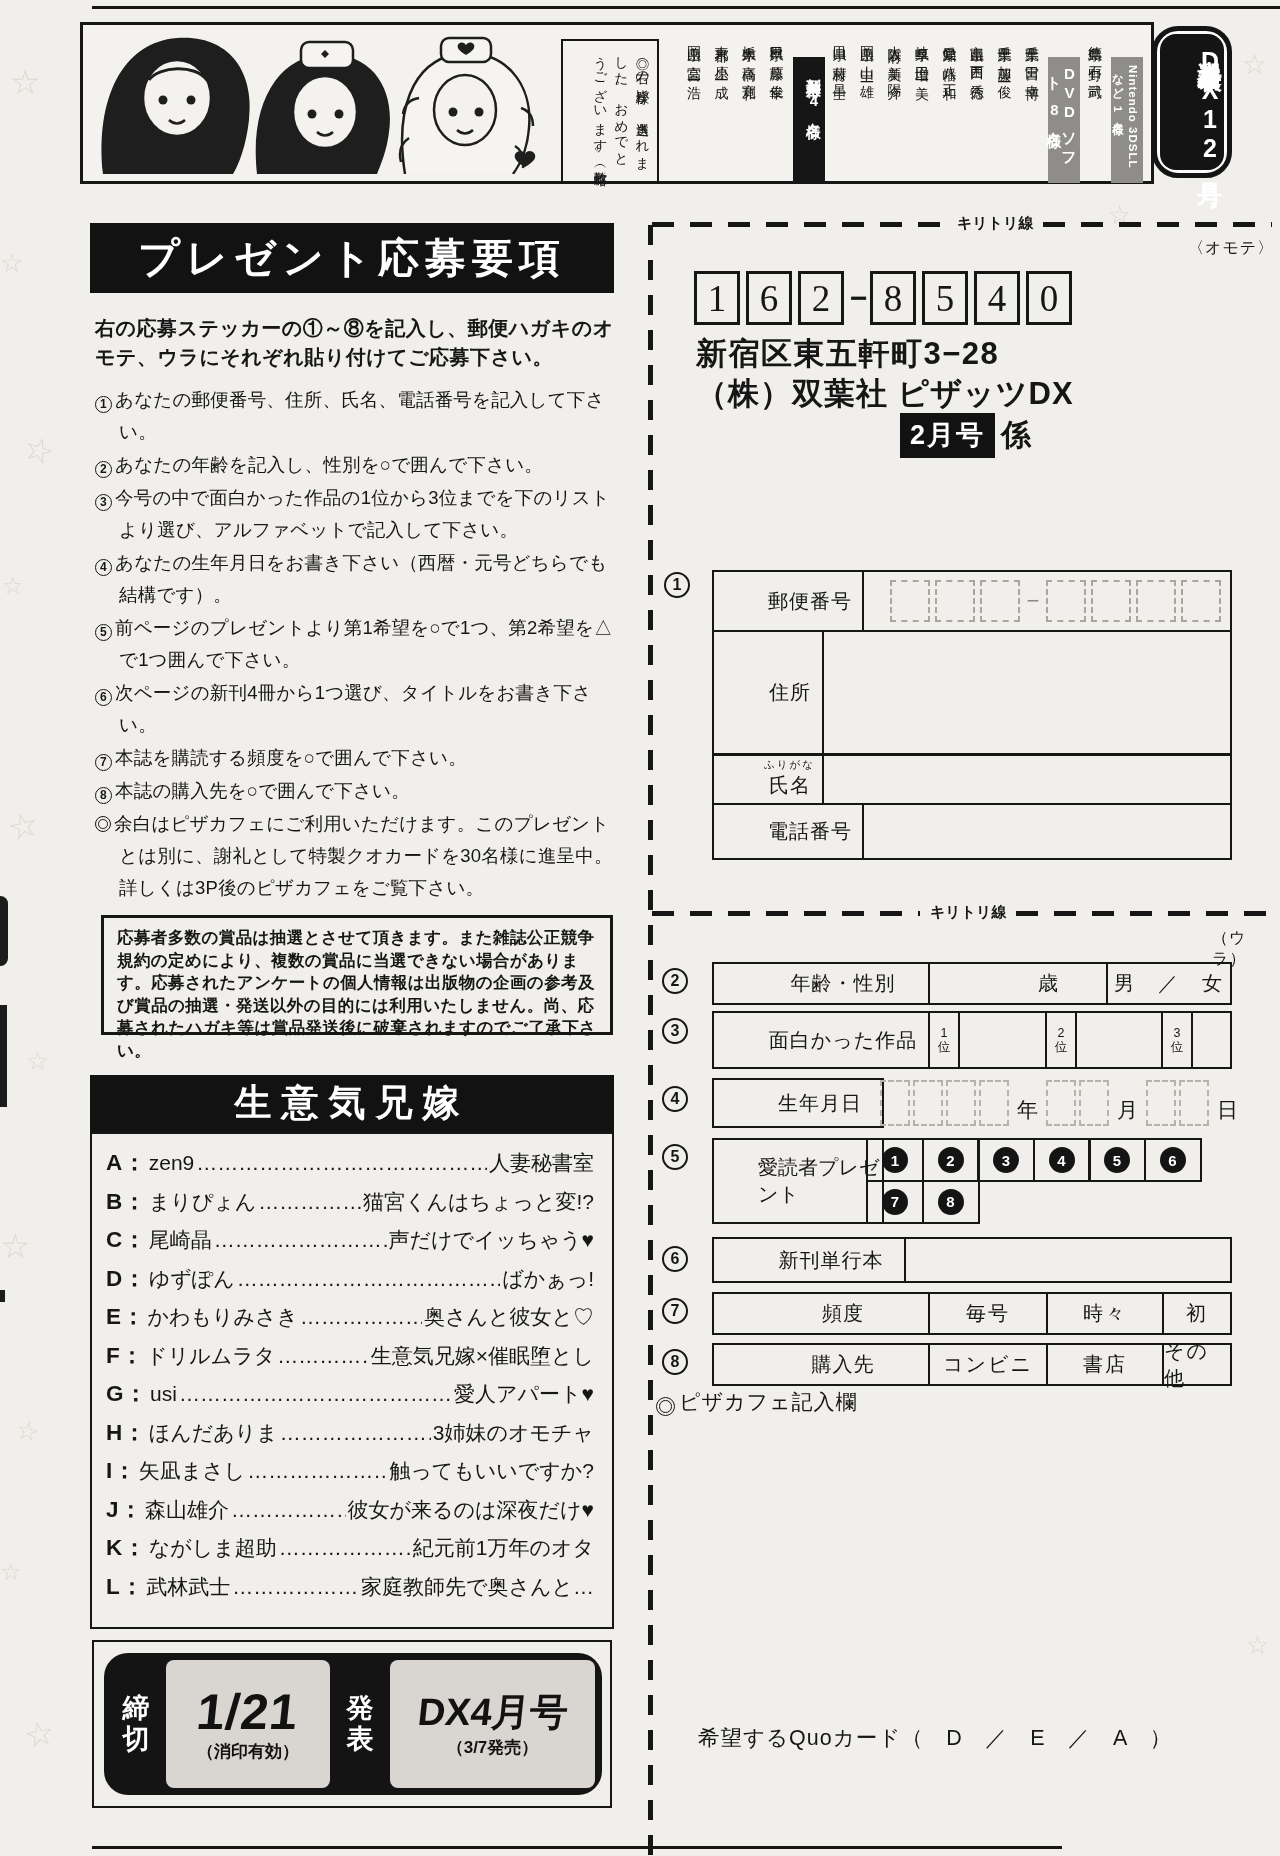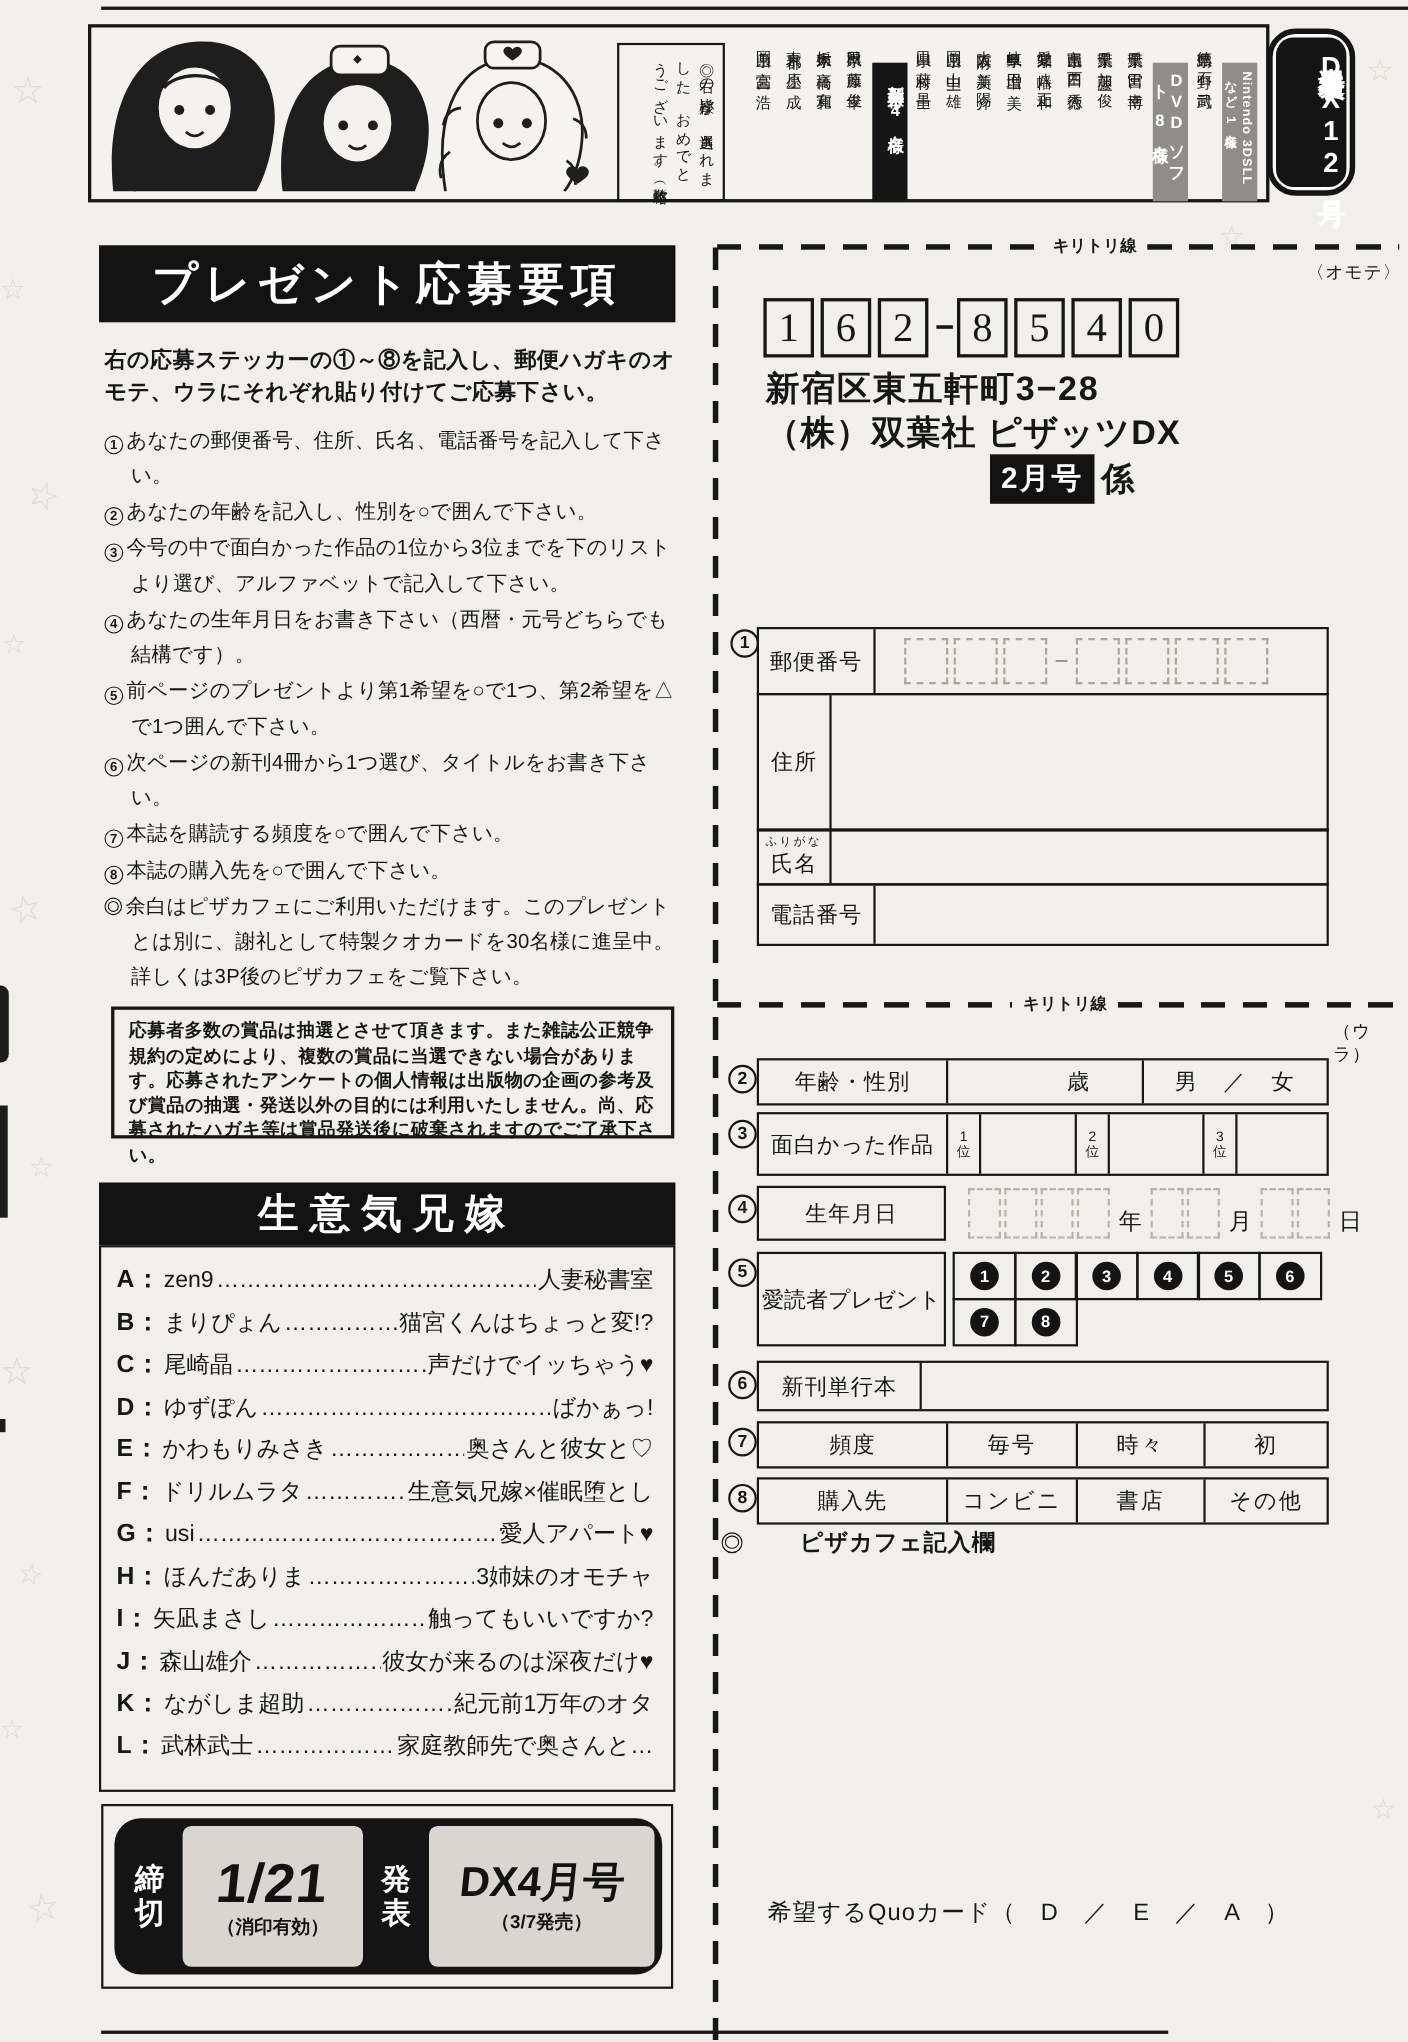--- a/index.html
+++ b/index.html
@@ -87,42 +87,42 @@
   .zipbox{width:40px; height:48px; border:3px solid #161616; display:flex; align-items:center; justify-content:center;
     font-family:"Liberation Serif", serif; font-size:37px;}
   .ziphyph{font-size:30px; font-weight:700; width:14px; text-align:center;}
   #addr1{left:696px; top:333px; font-size:31px; font-weight:900; letter-spacing:1.5px;}
   #addr2{left:696px; top:373px; font-size:31px; font-weight:900; letter-spacing:1px;}
   #issue{left:900px; top:413px; display:flex; align-items:center;}
   #issue .ibox{background:#121212; color:#fff; font-size:27px; font-weight:800; padding:4px 10px 5px 10px; letter-spacing:2px;}
   #issue .isuf{font-size:30px; font-weight:800; margin-left:6px;}
 
   
-  .frow{position:absolute; left:688px; width:520px; display:flex; border:2.5px solid #161616; box-sizing:border-box; background:transparent;}
+  .frow{position:absolute; left:712px; width:520px; display:flex; border:2.5px solid #161616; box-sizing:border-box; background:transparent;padding-left:44px;}
   .fcell-label{border-right:2.5px solid #161616; display:flex; flex-direction:column; align-items:center; justify-content:center;
     font-size:20px; font-weight:500; letter-spacing:1px; box-sizing:border-box;}
   .fcell-val{flex:1; display:flex; align-items:center;}
   .furi{font-size:10.5px; letter-spacing:2px; align-self:flex-start; margin:3px 0 0 6px;}
   .dashbox{border:2px dashed #aaa69e; box-sizing:border-box;}
   .fnum{position:absolute; width:26px; height:26px; border:2.2px solid #161616; border-radius:50%;
     display:flex; align-items:center; justify-content:center; font-size:16px; font-weight:700; box-sizing:border-box; background:transparent;}
 
   
   .cellmid{border-right:2.5px solid #161616; display:flex; align-items:center; justify-content:center;
     font-size:20px; font-weight:500; letter-spacing:2px; box-sizing:border-box;}
   .ranklab{width:30px; border-right:2.5px solid #161616; display:flex; align-items:center; justify-content:center; box-sizing:border-box;}
   .ranklab span{width:14px; word-break:break-all; font-size:12.5px; line-height:14px; text-align:center; display:inline-block;}
   .prizecell{width:58px; border:2.5px solid #161616; margin-left:-2.5px; display:flex; align-items:center; justify-content:center; box-sizing:border-box;}
   .bnum{width:26px; height:26px; background:#141414; color:#fff; border-radius:50%;
     display:flex; align-items:center; justify-content:center; font-size:15px; font-weight:800;}
   #bd-dashes{left:880px; top:1080px; display:flex; align-items:flex-end; gap:3px;}
   .bd-box{width:30px; height:46px; border:2px dashed #b7b3ab; box-sizing:border-box;}
   .bd-unit{font-size:21px; font-weight:500; margin:0 5px 2px 5px;}
 
-  #pizacafe{left:656px; top:1388px; font-size:21px; font-weight:700; letter-spacing:1px; display:flex; align-items:center;gap:48px;}
+  #pizacafe{left:656px; top:1388px; font-size:21px; font-weight:400; letter-spacing:1px; display:flex; align-items:flex-end;}
   #pizacafe .dcir{width:19px; height:19px; margin-right:4px;}
   #quoline{left:698px; top:1723px; font-size:21.5px; font-weight:500; letter-spacing:1px;}
 </style>
 </head>
 <body>
 
 <div id="page">
 
   <div class="toprule"></div>
   <div class="bottomrule"></div>

